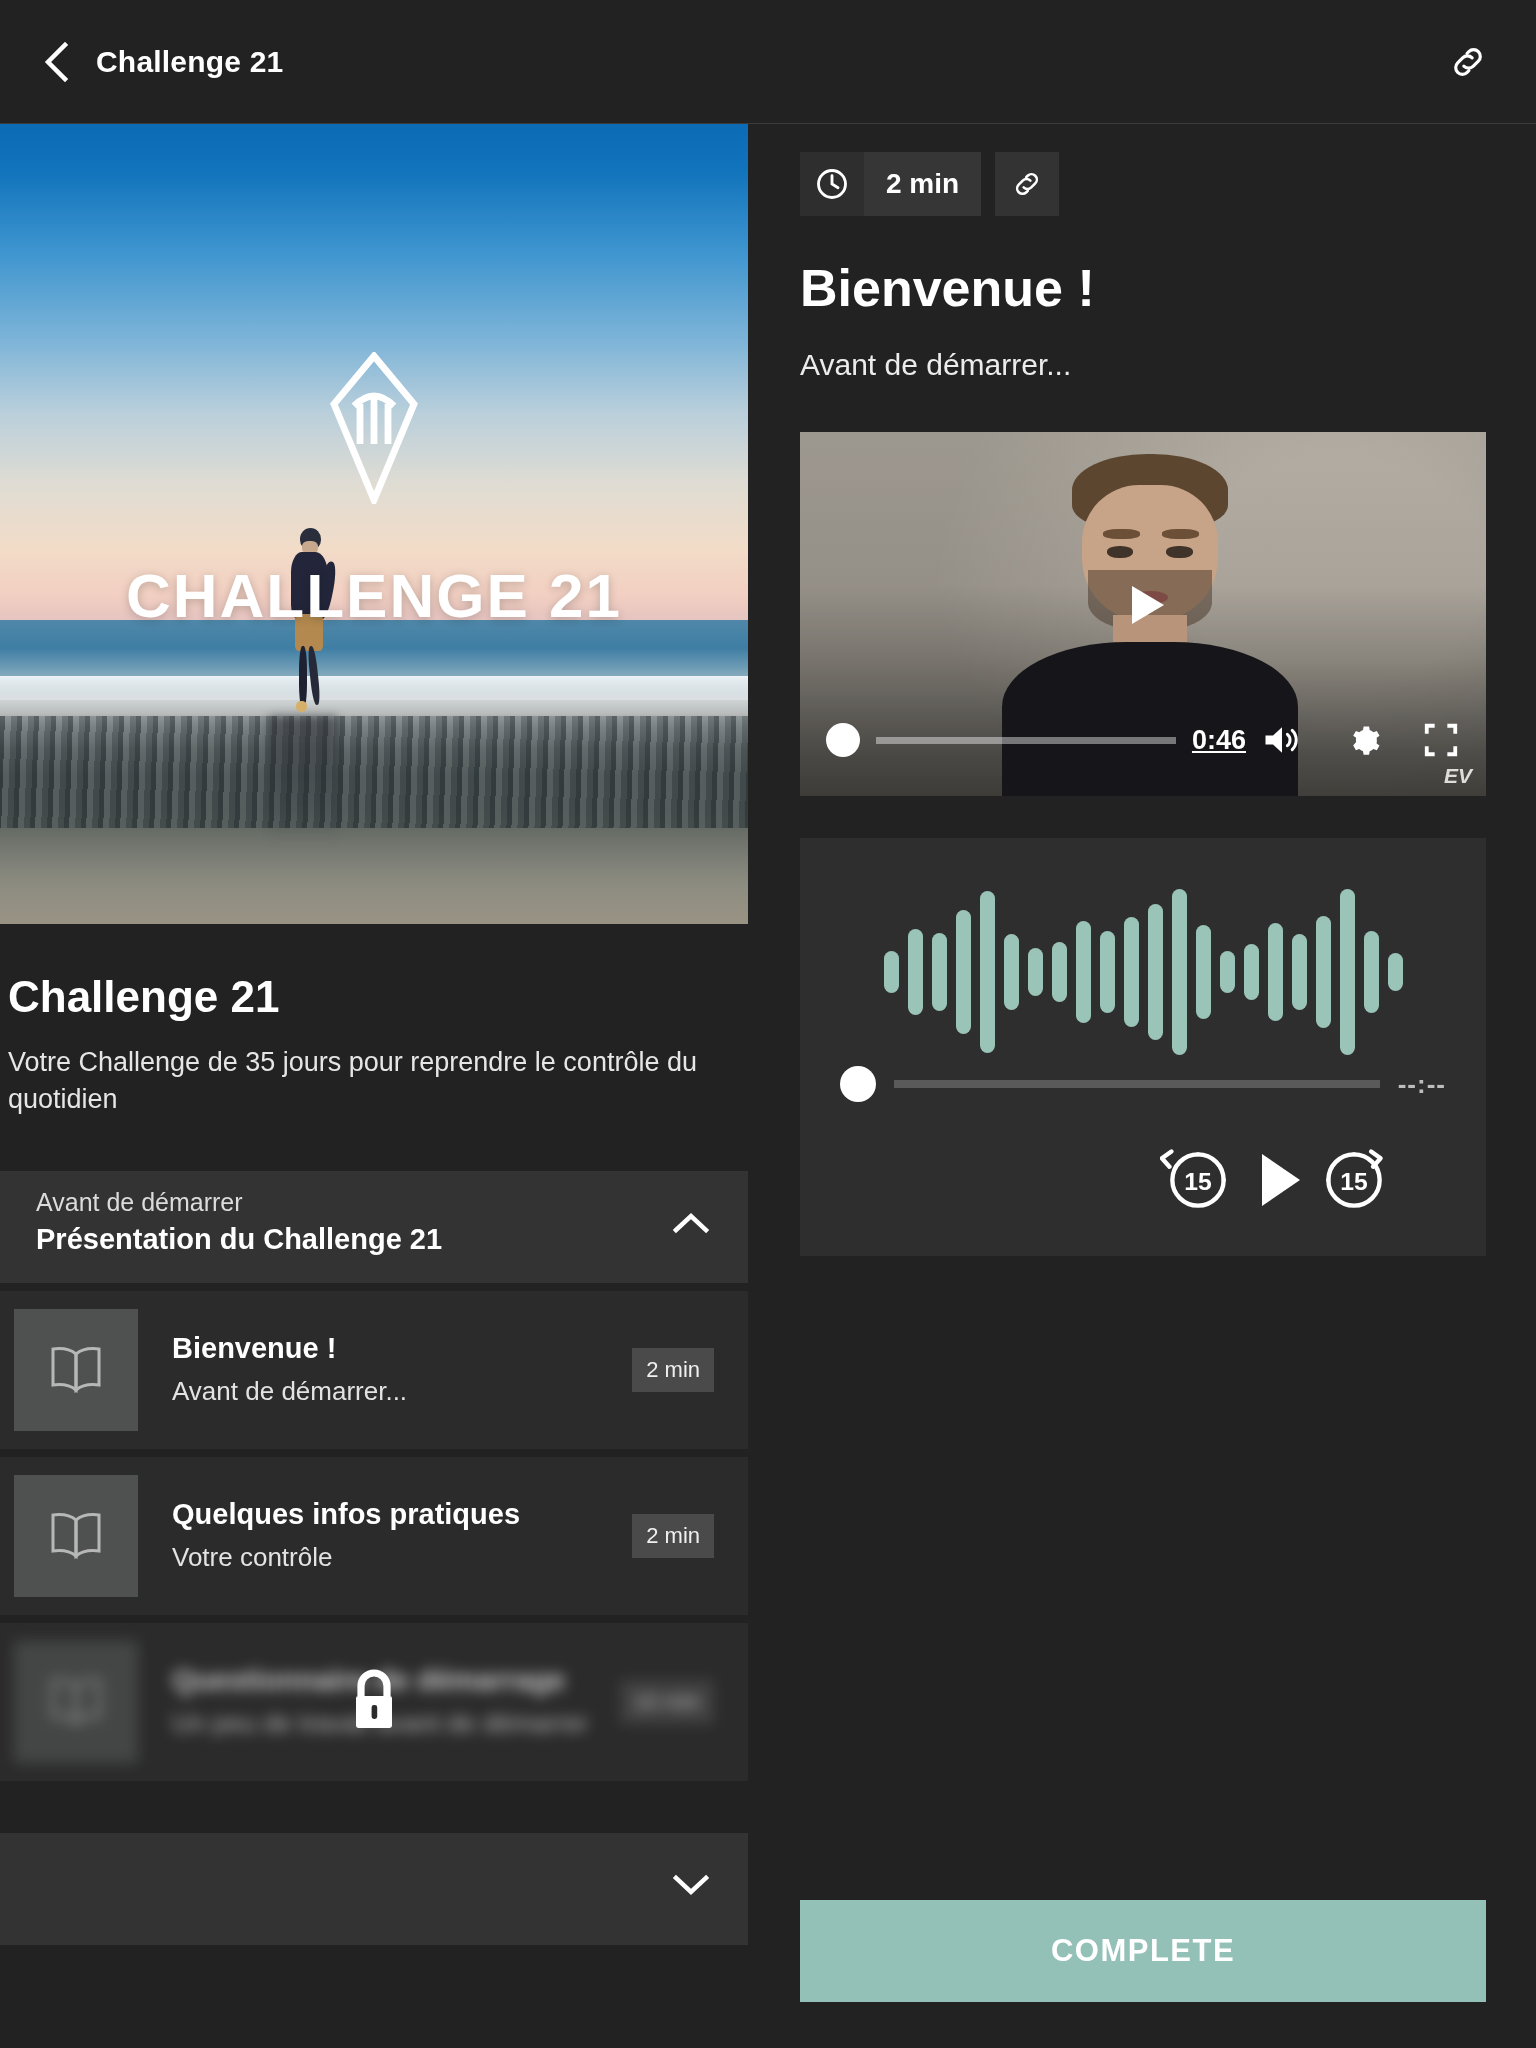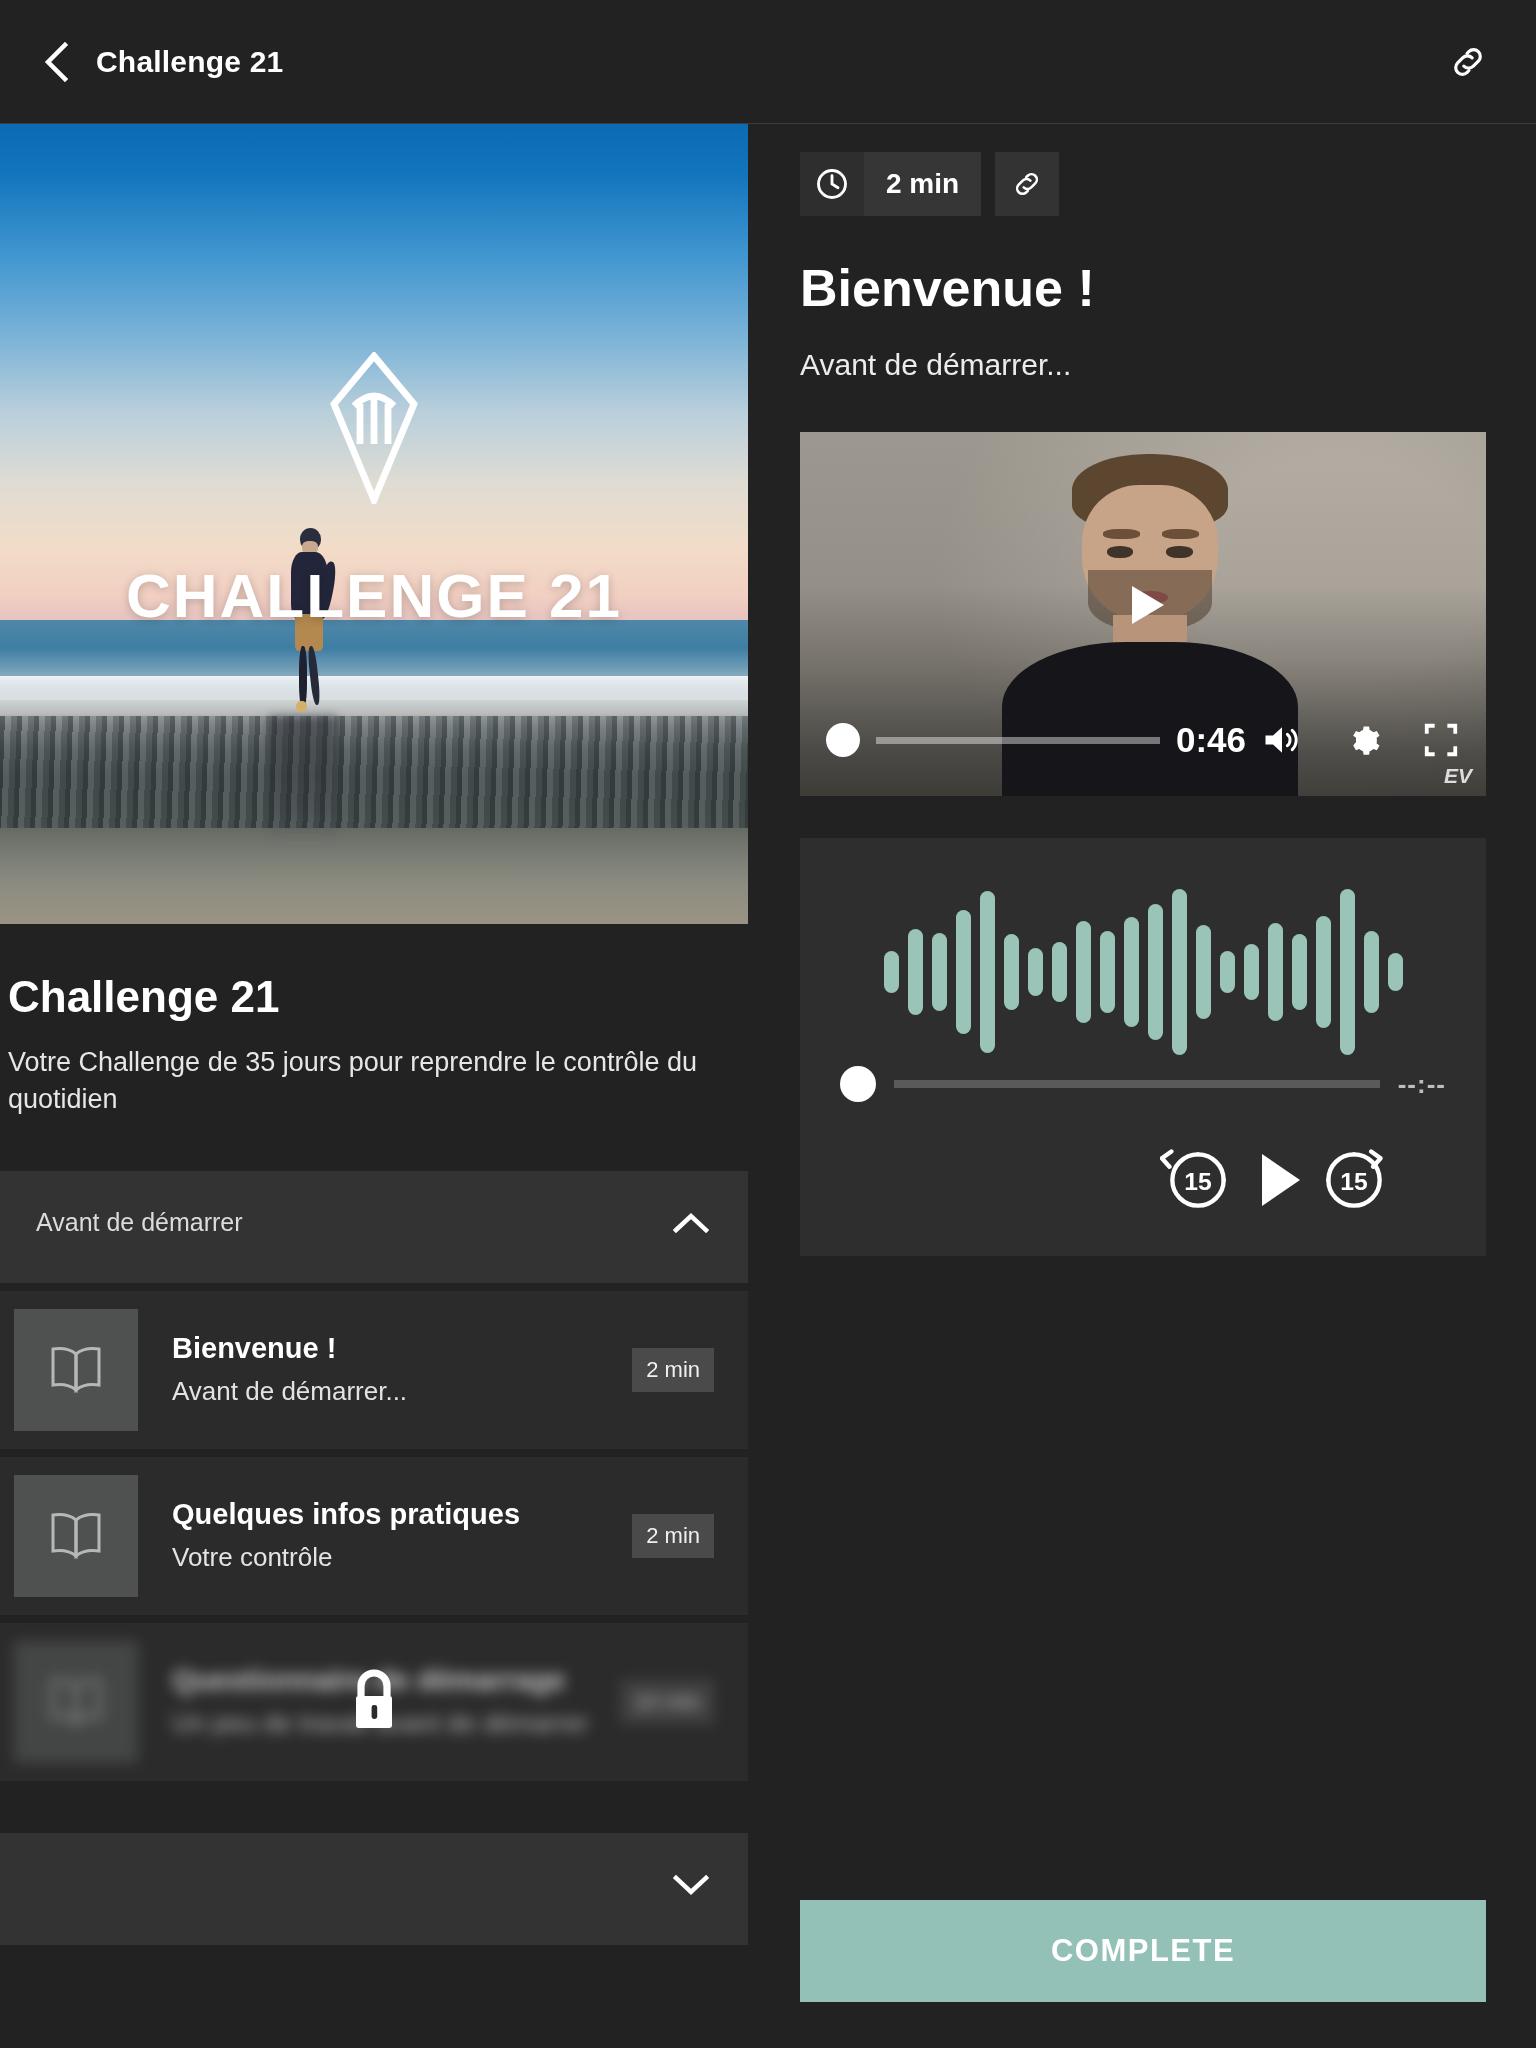--- a/index.html
+++ b/index.html
@@ -191,21 +191,21 @@
     position: absolute; left: 50%; top: 48%; transform: translate(-50%,-50%);
     cursor: pointer;
   }
   .vid-controls {
     position: absolute; left: 0; right: 0; bottom: 36px;
     display: flex; align-items: center; gap: 16px;
     padding: 0 26px;
   }
   .vid-knob { width: 34px; height: 34px; border-radius: 50%; background: #ffffff; flex: 0 0 34px; cursor: pointer; }
   .vid-track { flex: 1; height: 7px; background: rgba(255,255,255,.42); }
-  .vid-time { color: #ffffff; font-size: 35px; font-weight: bold; flex: 0 0 auto; }
+  .vid-time { color: #ffffff; font-size: 27px; font-weight: bold; flex: 0 0 auto; text-decoration: underline; }
   .vid-ic { display: flex; align-items: center; justify-content: center; cursor: pointer; flex: 0 0 auto; }
   .vid-wm { position: absolute; right: 14px; bottom: 8px; color: rgba(255,255,255,.82); font-size: 21px; font-weight: bold; font-style: italic; }
 
   .audio {
     margin-top: 42px; background: #2e2e2e; height: 418px;
     display: flex; flex-direction: column; padding: 40px 40px 36px 40px;
   }
   .wave { flex: 1; display: flex; align-items: center; justify-content: center; gap: 9px; }
   .wave span { width: 15px; border-radius: 8px; display: block; }
   .audio-scrub { display: flex; align-items: center; gap: 18px; margin-bottom: 10px; }
@@ -281,20 +281,21 @@
       </div>
 
       <div class="left-pad">
         <div class="course-title">Challenge 21</div>
         <div class="course-sub">Votre Challenge de 35 jours pour reprendre le contrôle du quotidien</div>
       </div>
 
       <div class="section-head">
         <div class="section-head-txt">
           <div class="section-kicker">Avant de démarrer</div>
+          <div class="section-name">Présentation du Challenge 21</div>
         </div>
         <div class="chev">
           <svg width="40" height="26" viewBox="0 0 40 26">
             <polyline points="5,20 20,6 35,20" fill="none" stroke="#ffffff" stroke-width="4.5" stroke-linecap="square"></polyline>
           </svg>
         </div>
       </div>
 
       <div class="lesson">
         <div class="lesson-thumb">

